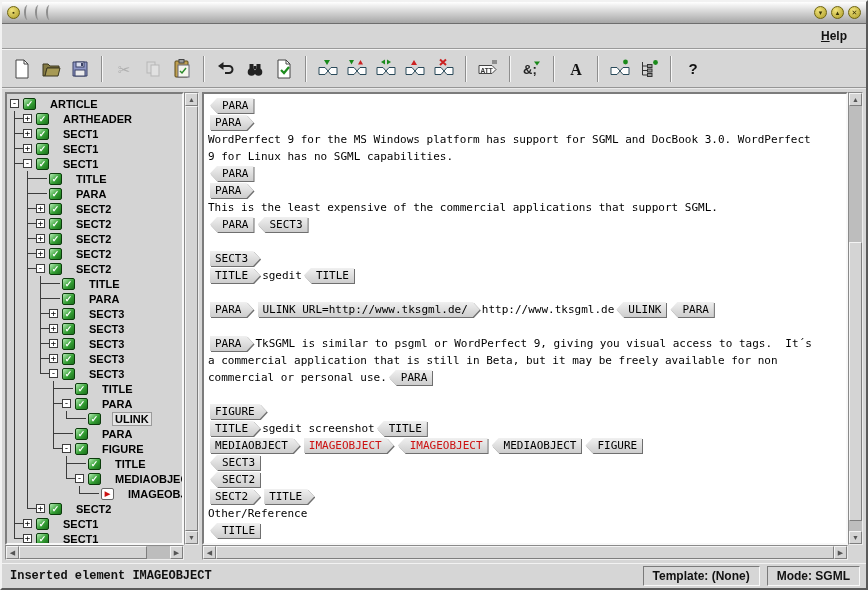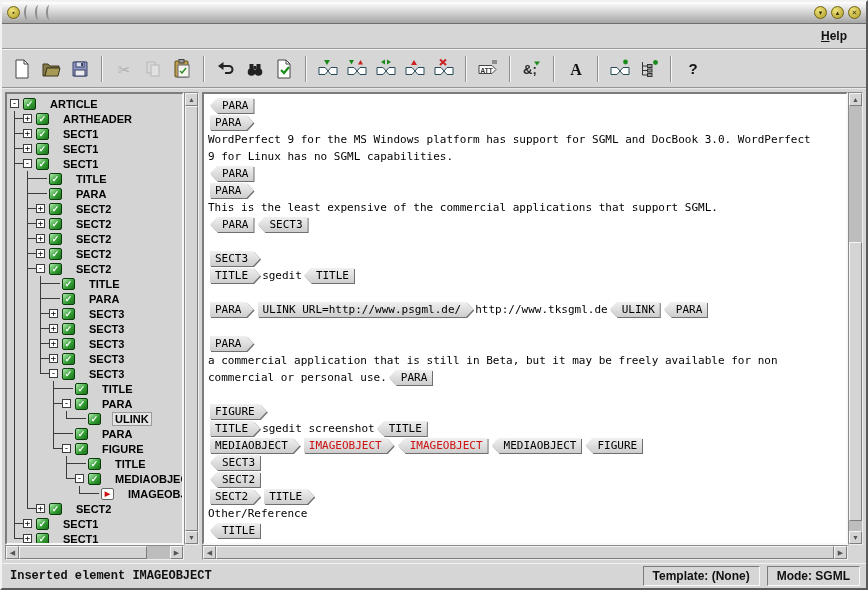--- a/index.html
+++ b/index.html
@@ -524,23 +524,23 @@
           <div class="eline"><span class="etext">WordPerfect 9 for the MS Windows platform has support for SGML and DocBook 3.0. WordPerfect</span></div>
           <div class="eline"><span class="etext">9 for Linux has no SGML capabilities.</span></div>
           <div class="eline"><span class="tagw"><span class="tag end">PARA</span></span></div>
           <div class="eline"><span class="tagw"><span class="tag start">PARA</span></span></div>
           <div class="eline"><span class="etext">This is the least expensive of the commercial applications that support SGML.</span></div>
           <div class="eline"><span class="tagw"><span class="tag end">PARA</span></span><span class="tagw"><span class="tag end">SECT3</span></span></div>
           <div class="eline">&nbsp;</div>
           <div class="eline"><span class="tagw"><span class="tag start">SECT3</span></span></div>
           <div class="eline"><span class="tagw"><span class="tag start">TITLE</span></span><span class="etext">sgedit</span><span class="tagw"><span class="tag end">TITLE</span></span></div>
           <div class="eline">&nbsp;</div>
-          <div class="eline"><span class="tagw"><span class="tag start">PARA</span></span><span class="tagw"><span class="tag start">ULINK URL=http://www.psgml.de/</span></span><span class="etext">http://www.tksgml.de</span><span class="tagw"><span class="tag end">ULINK</span></span><span class="tagw"><span class="tag end">PARA</span></span></div>
+          <div class="eline"><span class="tagw"><span class="tag start">PARA</span></span><span class="tagw"><span class="tag start">ULINK URL=http://www.tksgml.de/</span></span><span class="etext">http://www.tksgml.de</span><span class="tagw"><span class="tag end">ULINK</span></span><span class="tagw"><span class="tag end">PARA</span></span></div>
           <div class="eline">&nbsp;</div>
-          <div class="eline"><span class="tagw"><span class="tag start">PARA</span></span></div>
+          <div class="eline"><span class="tagw"><span class="tag start">PARA</span></span><span class="etext">TkSGML is similar to psgml or WordPerfect 9, giving you visual access to tags.  It´s</span></div>
           <div class="eline"><span class="etext">a commercial application that is still in Beta, but it may be freely available for non</span></div>
           <div class="eline"><span class="etext">commercial or personal use.</span><span class="tagw"><span class="tag end">PARA</span></span></div>
           <div class="eline">&nbsp;</div>
           <div class="eline"><span class="tagw"><span class="tag start">FIGURE</span></span></div>
           <div class="eline"><span class="tagw"><span class="tag start">TITLE</span></span><span class="etext">sgedit screenshot</span><span class="tagw"><span class="tag end">TITLE</span></span></div>
           <div class="eline"><span class="tagw"><span class="tag start">MEDIAOBJECT</span></span><span class="tagw"><span class="tag start red">IMAGEOBJECT</span></span><span class="tagw"><span class="tag end red">IMAGEOBJECT</span></span><span class="tagw"><span class="tag end">MEDIAOBJECT</span></span><span class="tagw"><span class="tag end">FIGURE</span></span></div>
           <div class="eline"><span class="tagw"><span class="tag end">SECT3</span></span></div>
           <div class="eline"><span class="tagw"><span class="tag end">SECT2</span></span></div>
           <div class="eline"><span class="tagw"><span class="tag start">SECT2</span></span><span class="tagw"><span class="tag start">TITLE</span></span></div>
           <div class="eline"><span class="etext">Other/Reference</span></div>

